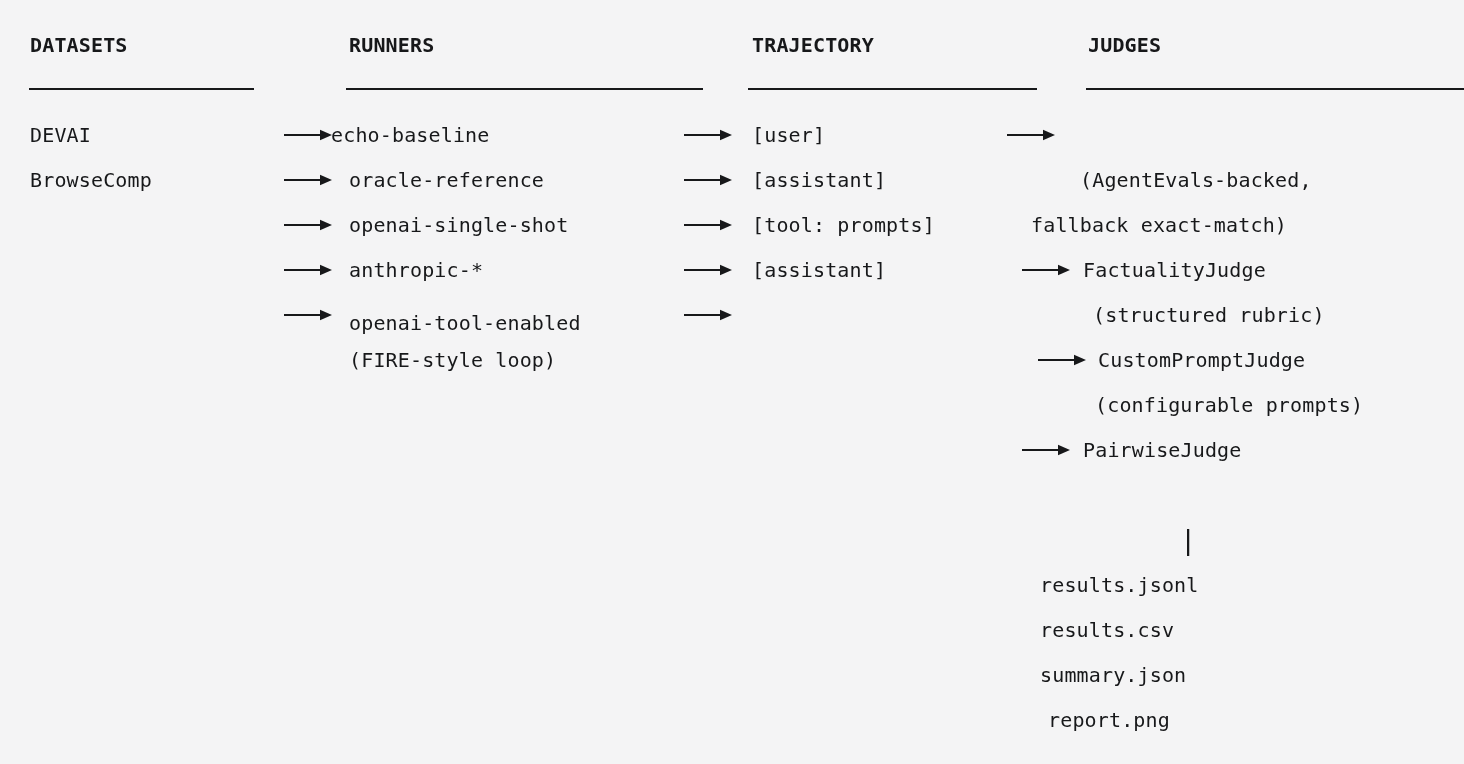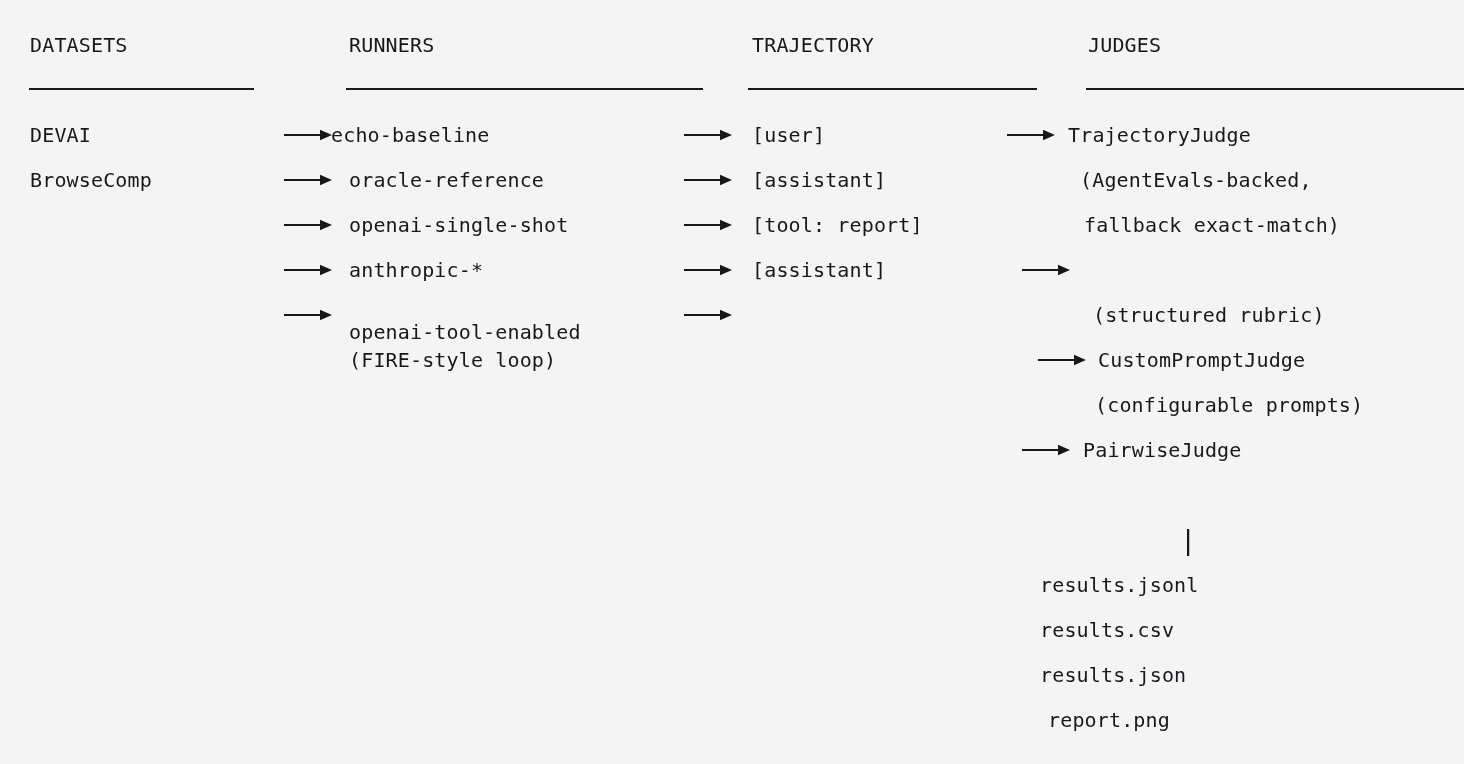--- a/index.html
+++ b/index.html
@@ -13,21 +13,21 @@
     overflow: hidden;
   }
   .txt {
     position: absolute;
     font-size: 20px;
     line-height: 28px;
     letter-spacing: 0.15px;
     white-space: pre;
     color: #17181a;
   }
-  .hdr { font-weight: 400; }
+  .hdr { font-weight: 700; }
   .rule {
     position: absolute;
     height: 2px;
     background: #17181a;
   }
   .arrow {
     position: absolute;
     width: 50px;
     height: 14px;
     display: block;
@@ -74,21 +74,21 @@
     </svg>
   <svg class="arrow" style="left:283px;top:308px" viewBox="0 0 50 14">
       <line x1="1" y1="7" x2="38" y2="7" stroke="#17181a" stroke-width="2.2"></line>
       <path d="M37 1.8 L49 7 L37 12.2 Z" fill="#17181a"></path>
     </svg>
 
   <div class="txt" style="left:331px;top:121px">echo-baseline</div>
   <div class="txt" style="left:349px;top:166px">oracle-reference</div>
   <div class="txt" style="left:349px;top:211px">openai-single-shot</div>
   <div class="txt" style="left:349px;top:256px">anthropic-*</div>
-  <div class="txt" style="left:349px;top:318px">openai-tool-enabled</div>
+  <div class="txt" style="left:349px;top:309px">openai-tool-enabled</div>
   <div class="txt" style="left:349px;top:346px">(FIRE-style loop)</div>
 
   <svg class="arrow" style="left:683px;top:128px" viewBox="0 0 50 14">
       <line x1="1" y1="7" x2="38" y2="7" stroke="#17181a" stroke-width="2.2"></line>
       <path d="M37 1.8 L49 7 L37 12.2 Z" fill="#17181a"></path>
     </svg>
   <svg class="arrow" style="left:683px;top:173px" viewBox="0 0 50 14">
       <line x1="1" y1="7" x2="38" y2="7" stroke="#17181a" stroke-width="2.2"></line>
       <path d="M37 1.8 L49 7 L37 12.2 Z" fill="#17181a"></path>
     </svg>
@@ -100,47 +100,47 @@
       <line x1="1" y1="7" x2="38" y2="7" stroke="#17181a" stroke-width="2.2"></line>
       <path d="M37 1.8 L49 7 L37 12.2 Z" fill="#17181a"></path>
     </svg>
   <svg class="arrow" style="left:683px;top:308px" viewBox="0 0 50 14">
       <line x1="1" y1="7" x2="38" y2="7" stroke="#17181a" stroke-width="2.2"></line>
       <path d="M37 1.8 L49 7 L37 12.2 Z" fill="#17181a"></path>
     </svg>
 
   <div class="txt" style="left:752px;top:121px">[user]</div>
   <div class="txt" style="left:752px;top:166px">[assistant]</div>
-  <div class="txt" style="left:752px;top:211px">[tool: report]</div>
+  <div class="txt" style="left:752px;top:211px">[tool: prompts]</div>
   <div class="txt" style="left:752px;top:256px">[assistant]</div>
 
   <svg class="arrow" style="left:1006px;top:128px" viewBox="0 0 50 14">
       <line x1="1" y1="7" x2="38" y2="7" stroke="#17181a" stroke-width="2.2"></line>
       <path d="M37 1.8 L49 7 L37 12.2 Z" fill="#17181a"></path>
     </svg>
   <svg class="arrow" style="left:1021px;top:263px" viewBox="0 0 50 14">
       <line x1="1" y1="7" x2="38" y2="7" stroke="#17181a" stroke-width="2.2"></line>
       <path d="M37 1.8 L49 7 L37 12.2 Z" fill="#17181a"></path>
     </svg>
   <svg class="arrow" style="left:1037px;top:353px" viewBox="0 0 50 14">
       <line x1="1" y1="7" x2="38" y2="7" stroke="#17181a" stroke-width="2.2"></line>
       <path d="M37 1.8 L49 7 L37 12.2 Z" fill="#17181a"></path>
     </svg>
   <svg class="arrow" style="left:1021px;top:443px" viewBox="0 0 50 14">
       <line x1="1" y1="7" x2="38" y2="7" stroke="#17181a" stroke-width="2.2"></line>
       <path d="M37 1.8 L49 7 L37 12.2 Z" fill="#17181a"></path>
     </svg>
 
-  <div class="txt" style="left:1068px;top:121px">TrajectoryJudge</div>
   <div class="txt" style="left:1080px;top:166px">(AgentEvals-backed,</div>
-  <div class="txt" style="left:1084px;top:211px">fallback exact-match)</div>
+  <div class="txt" style="left:1031px;top:211px">fallback exact-match)</div>
+  <div class="txt" style="left:1083px;top:256px">FactualityJudge</div>
   <div class="txt" style="left:1093px;top:301px">(structured rubric)</div>
   <div class="txt" style="left:1095px;top:391px">(configurable prompts)</div>
   <div class="txt" style="left:1098px;top:346px">CustomPromptJudge</div>
   <div class="txt" style="left:1083px;top:436px">PairwiseJudge</div>
 
   <div class="txt pipe" style="left:1180px;top:522px">|</div>
   <div class="txt" style="left:1040px;top:571px">results.jsonl</div>
   <div class="txt" style="left:1040px;top:616px">results.csv</div>
-  <div class="txt" style="left:1040px;top:661px">results.json</div>
+  <div class="txt" style="left:1040px;top:661px">summary.json</div>
   <div class="txt" style="left:1048px;top:706px">report.png</div>
 
 </div>
 
 </body></html>

